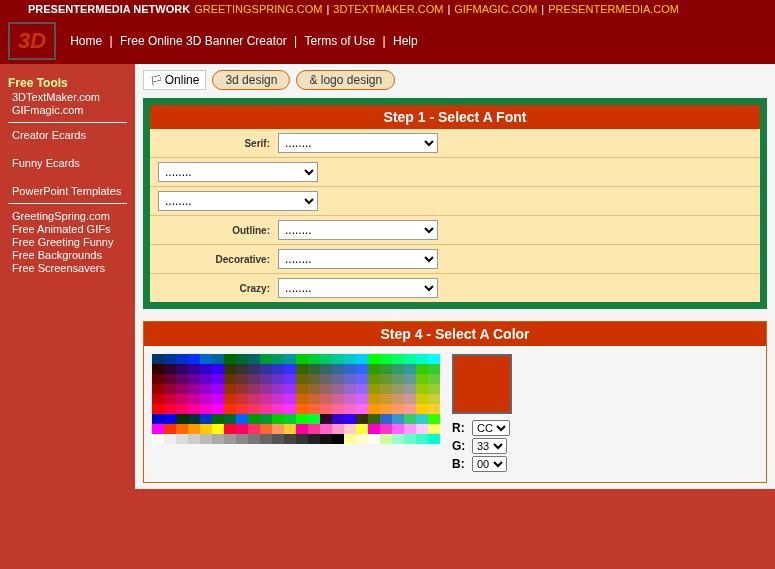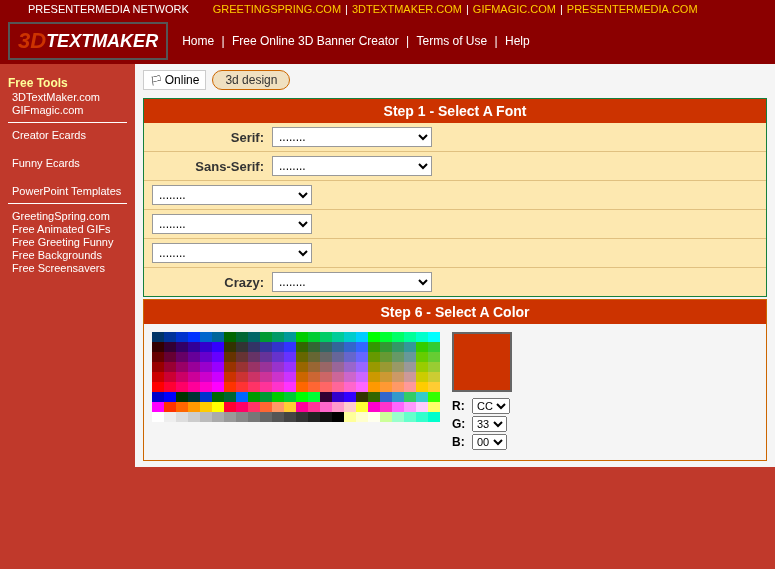--- a/index.html
+++ b/index.html
@@ -8,21 +8,21 @@
     
     #top-bar {
       background: #8B0000;
       color: #fff;
       font-size: 11px;
       padding: 3px 8px;
       display: flex;
       align-items: center;
       gap: 4px;
     }
-    #top-bar .brand { font-weight: normal; margin-right: 20px; padding-left: 20px; }
+    #top-bar .brand { font-weight: bold; margin-right: 0; padding-left: 20px; }
     #top-bar a { color: #ffcc00; text-decoration: none; font-size: 11px; }
 
     
     #header {
       background: #8B0000;
       display: flex;
       align-items: center;
       padding: 4px 8px;
       gap: 10px;
     }
@@ -96,37 +96,37 @@
       color: #fff;
       text-align: center;
       font-size: 14px;
       font-weight: bold;
       padding: 4px 0;
       margin-bottom: 0;
     }
 
     
     #font-section {
-      border: 1px solid #15803d;
-      margin-bottom: 2px;
+      border: 7px solid #15803d;
+      margin-bottom: 12px;
     }
     .font-row {
       display: flex;
       align-items: center;
       background: #fde8b0;
       border-bottom: 1px solid #e0c080;
       padding: 4px 8px;
     }
     .font-row:last-child { border-bottom: none; }
     .font-label {
       width: 120px;
       text-align: right;
       font-weight: bold;
       color: #333;
-      font-size: 13px;
+      font-size: 10px;
       padding-right: 8px;
     }
     .font-select {
       width: 160px;
       font-size: 12px;
       padding: 1px 2px;
       border: 1px solid #999;
       background: #fff;
     }
 
@@ -185,21 +185,20 @@
   <span class="brand">PRESENTERMEDIA NETWORK</span>
   <a href="#">GREETINGSPRING.COM</a> |
   <a href="#">3DTEXTMAKER.COM</a> |
   <a href="#">GIFMAGIC.COM</a> |
   <a href="#">PRESENTERMEDIA.COM</a>
 </div>
 
 <div id="header">
   <div id="logo-box">
     <span class="three-d">3D</span>
-    <span>TEXTMAKER</span>
   </div>
   <div id="header-links">
     <a href="#">Home</a> |
     <a href="#">Free Online 3D Banner Creator</a> |
     <a href="#">Terms of Use</a> |
     <a href="#">Help</a>
   </div>
 </div>
 
 <div id="layout">
@@ -223,63 +222,65 @@
   </div>
 
   <div id="main">
 
     <div id="tabs-row">
       <div id="google-box">
         <span style="font-size:10px;">🏳</span>
         <span>Online</span>
       </div>
       <button class="tab-btn">3d design</button>
+      <button class="tab-btn">&amp; logo design</button>
     </div>
 
     <div id="font-section">
       <div class="step-header">Step 1 - Select A Font</div>
 
       <div class="font-row">
         <div class="font-label">Serif:</div>
         <select class="font-select">
           <option>........</option>
         </select>
       </div>
       <div class="font-row">
-        <div class="font-label">Sans-Serif:</div>
         <select class="font-select">
           <option>........</option>
         </select>
       </div>
       <div class="font-row">
         <select class="font-select">
           <option>........</option>
         </select>
       </div>
       <div class="font-row">
+        <div class="font-label">Outline:</div>
         <select class="font-select">
           <option>........</option>
         </select>
       </div>
       <div class="font-row">
+        <div class="font-label">Decorative:</div>
         <select class="font-select">
           <option>........</option>
         </select>
       </div>
       <div class="font-row">
         <div class="font-label">Crazy:</div>
         <select class="font-select">
           <option>........</option>
         </select>
       </div>
     </div>
 
 
     <div id="color-section">
-      <div class="step-header">Step 6 - Select A Color</div>
+      <div class="step-header">Step 4 - Select A Color</div>
       <div id="color-picker-area">
 
         <div id="color-grid">
             <div class="color-row">
               <div class="color-cell" style="background: rgb(0, 51, 102);"></div>
               <div class="color-cell" style="background: rgb(0, 51, 153);"></div>
               <div class="color-cell" style="background: rgb(0, 51, 204);"></div>
               <div class="color-cell" style="background: rgb(0, 51, 255);"></div>
               <div class="color-cell" style="background: rgb(0, 102, 204);"></div>
               <div class="color-cell" style="background: rgb(0, 102, 153);"></div>

